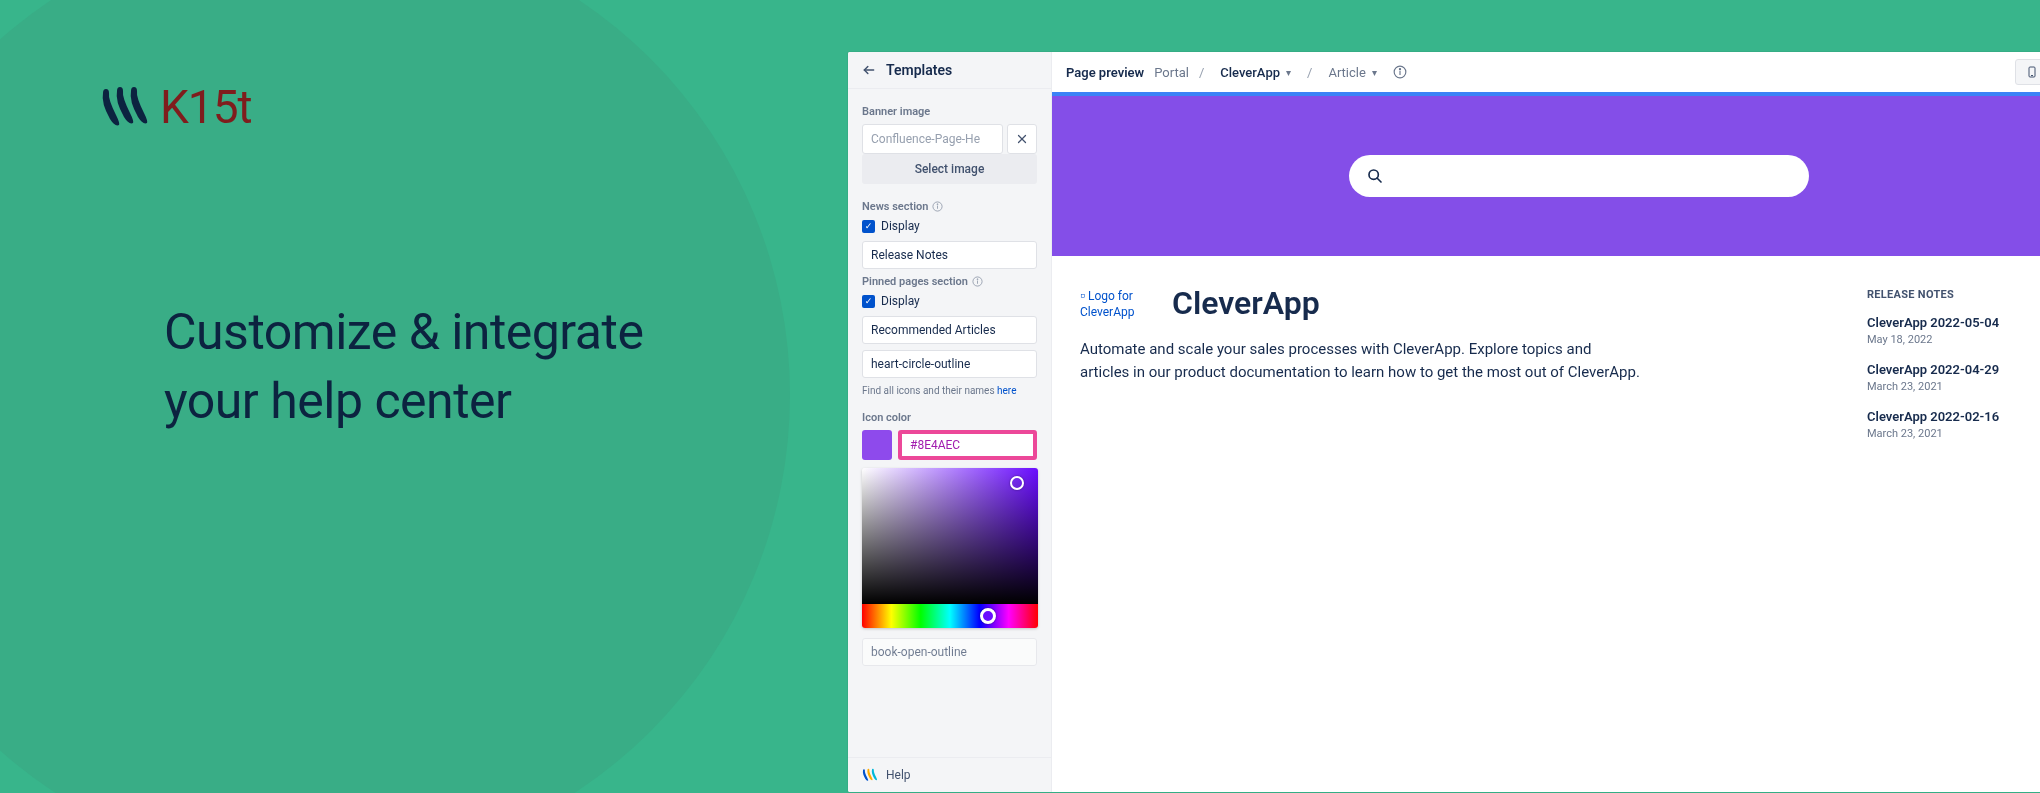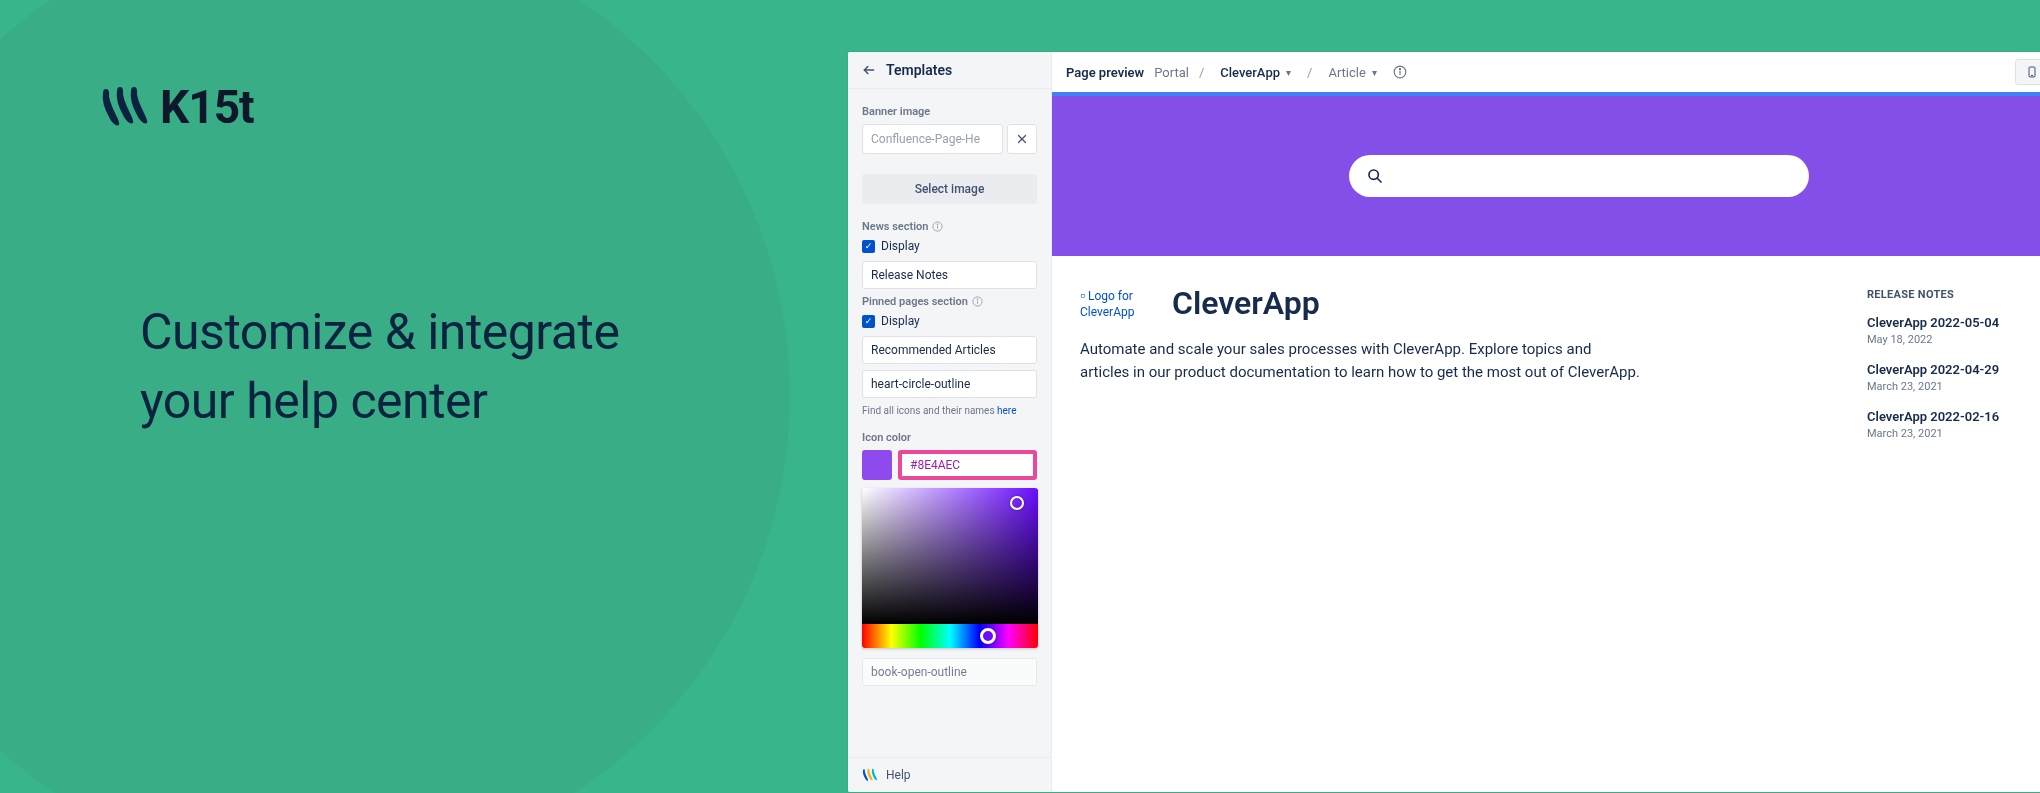--- a/index.html
+++ b/index.html
@@ -1,32 +1,32 @@
 <!DOCTYPE html>
 <html><head>
 <meta charset="utf-8">
 <style>
   * { box-sizing: border-box; margin: 0; padding: 0; font-family: -apple-system, BlinkMacSystemFont, "Segoe UI", Roboto, Helvetica, Arial, sans-serif; }
   body { width: 2040px; height: 793px; background: #38b58b; position: relative; overflow: hidden; }
   .circle { position: absolute; width: 950px; height: 950px; border-radius: 50%; background: #39ad86; left: -160px; top: -80px; }
   .brand { position: absolute; top: 80px; left: 100px; display: flex; align-items: center; gap: 10px; }
   .brand svg { width: 50px; height: 44px; }
-  .brand-text { font-size: 46px; font-weight: 700; color: #0f172a; letter-spacing: -1px; }
-  .headline { position: absolute; top: 298px; left: 140px; color: #0c2340; font-size: 50px; font-weight: 400; line-height: 1.38; letter-spacing: -0.5px; }
+  .brand-text { font-size: 46px; font-weight: 400; color: #7f1d1d; letter-spacing: -1px; }
+  .headline { position: absolute; top: 298px; left: 164px; color: #0c2340; font-size: 50px; font-weight: 400; line-height: 1.38; letter-spacing: -0.5px; }
 
   .app { position: absolute; top: 52px; left: 848px; width: 1257px; height: 740px; background: #f4f5f7; border-radius: 2px; display: flex; box-shadow: 0 0 0 1px rgba(0,0,0,0.04); overflow: hidden; }
 
   
   .sidebar { width: 204px; background: #f4f5f7; border-right: 1px solid #ebecf0; display: flex; flex-direction: column; font-size: 12px; color: #172b4d; }
   .sb-header { display: flex; align-items: center; gap: 10px; padding: 10px 14px; border-bottom: 1px solid #ebecf0; }
   .sb-header .back { color: #42526e; cursor: pointer; }
   .sb-header .title { font-weight: 600; color: #172b4d; font-size: 14px; }
   .sb-scroll { flex: 1; overflow: hidden; padding: 10px 14px 0 14px; }
   .sb-label { font-size: 11px; font-weight: 600; color: #6b778c; margin: 6px 0; display: flex; align-items: center; gap: 4px; }
-  .sb-input-row { display: flex; gap: 4px; margin-bottom: 20px; }
+  .sb-input-row { display: flex; gap: 4px; margin-bottom: 0; }
   .sb-input { flex: 1; height: 30px; border: 1px solid #dfe1e6; border-radius: 3px; padding: 0 8px; font-size: 12px; color: #97a0af; background: #fff; display: flex; align-items: center; overflow: hidden; white-space: nowrap; }
   .sb-clear { width: 30px; height: 30px; border: 1px solid #dfe1e6; background: #fff; border-radius: 3px; display: flex; align-items: center; justify-content: center; cursor: pointer; font-size: 14px; color: #42526e; }
   .sb-btn { width: 100%; height: 30px; background: #ebecf0; border: none; border-radius: 3px; font-size: 12px; font-weight: 500; color: #42526e; cursor: pointer; margin-bottom: 10px; }
   .sb-check-row { display: flex; align-items: center; gap: 6px; margin: 6px 0 8px 0; }
   .sb-check { width: 13px; height: 13px; background: #0052cc; border-radius: 2px; display: flex; align-items: center; justify-content: center; color: #fff; font-size: 9px; }
   .sb-field { border: 1px solid #dfe1e6; background: #fff; border-radius: 3px; padding: 6px 8px; font-size: 12px; color: #172b4d; margin-bottom: 6px; width: 100%; }
   .sb-hint { font-size: 10px; color: #6b778c; line-height: 1.3; }
   .sb-hint a { color: #0052cc; text-decoration: none; }
   .color-row { display: flex; gap: 6px; align-items: center; margin-bottom: 8px; }
   .swatch { width: 30px; height: 30px; background: #8e4aec; border-radius: 3px; }

